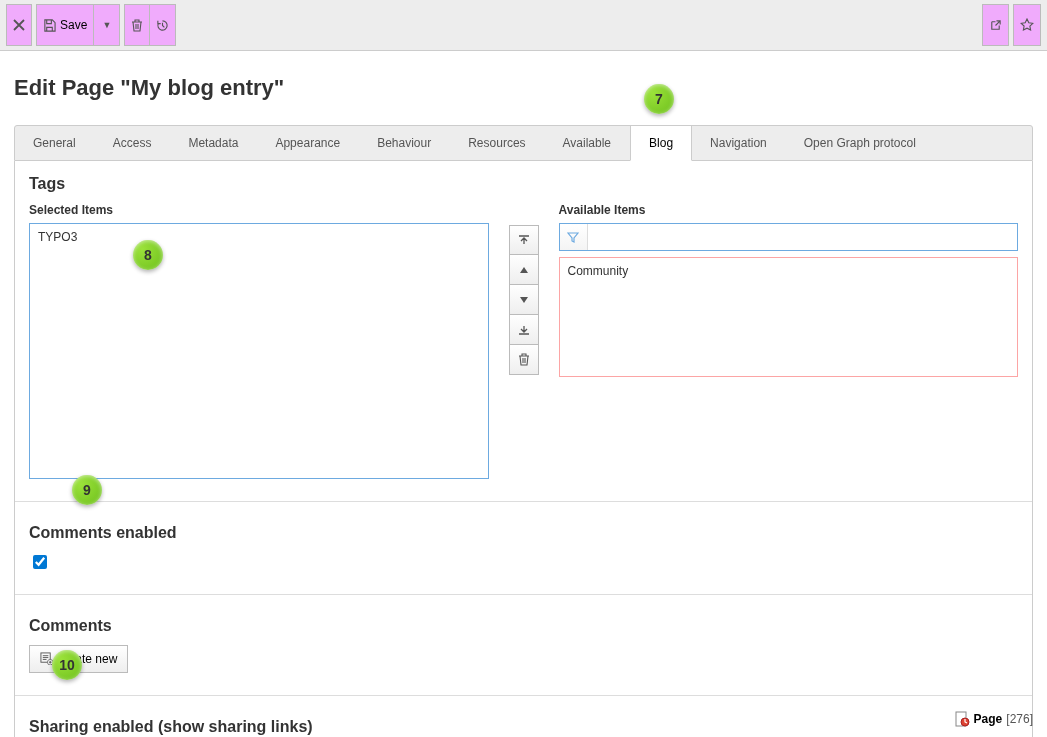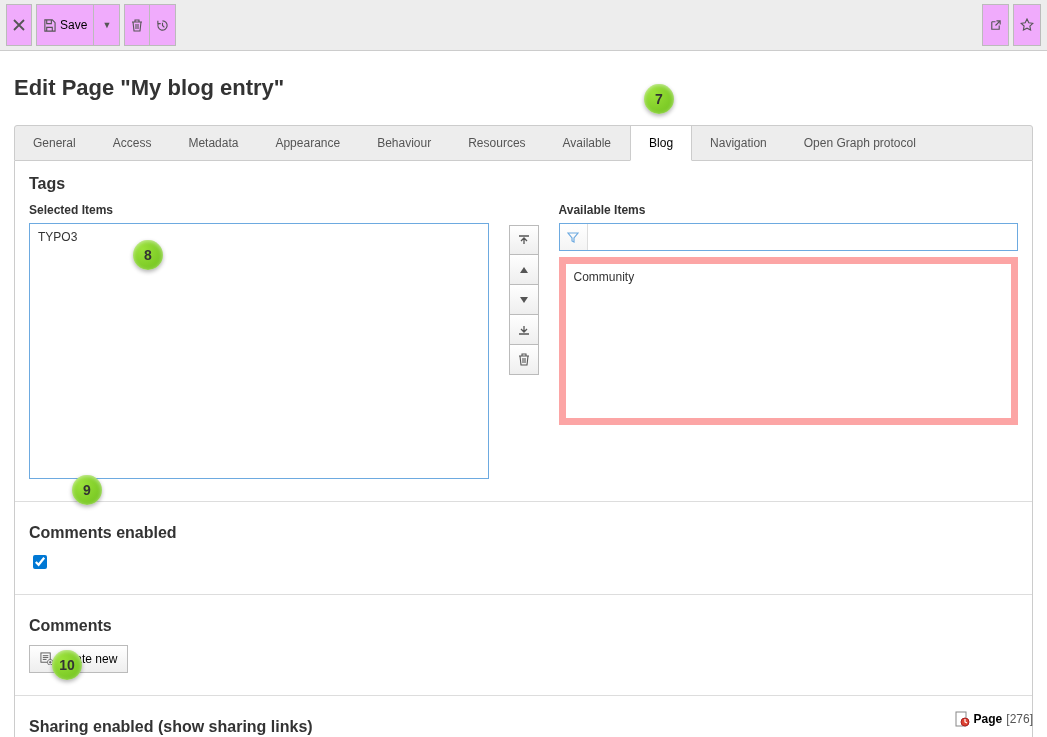--- a/index.html
+++ b/index.html
@@ -107,22 +107,22 @@
   .col { flex: 1 1 0; }
   .listbox {
     border: 1px solid #6daae0;
     height: 256px;
     padding: 4px 8px;
     font-size: 12px;
     background: #fff;
     overflow: auto;
   }
   .available-listbox {
-    border: 7px solid #fca5a5;
-    height: 168px;
+    border: 1px solid #fca5a5;
+    height: 120px;
     padding: 4px 8px;
     background: #fff;
     overflow: auto;
   }
   .control-col {
     display: flex;
     flex-direction: column;
     gap: 0;
     width: 30px;
   }

